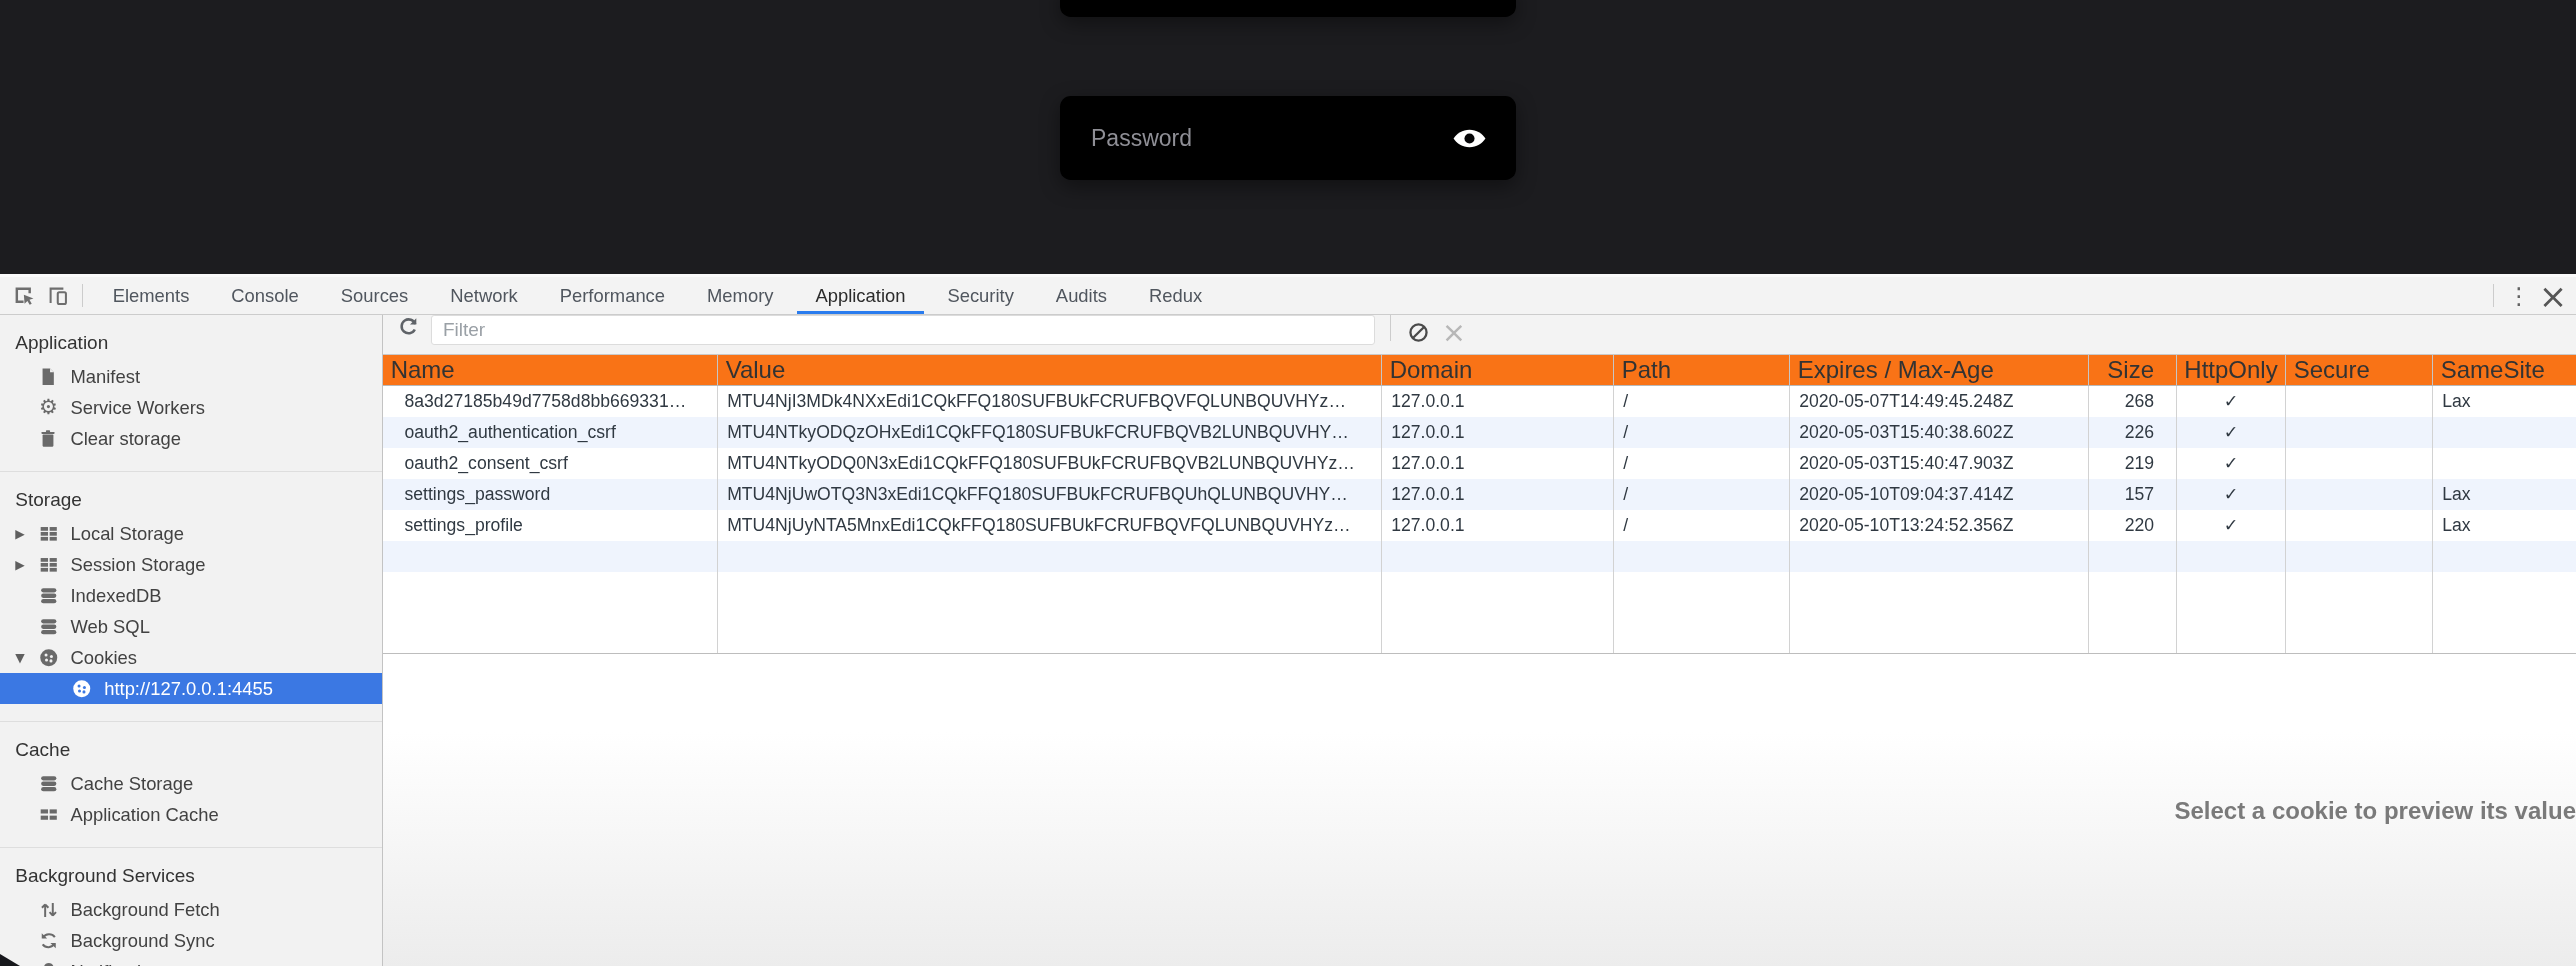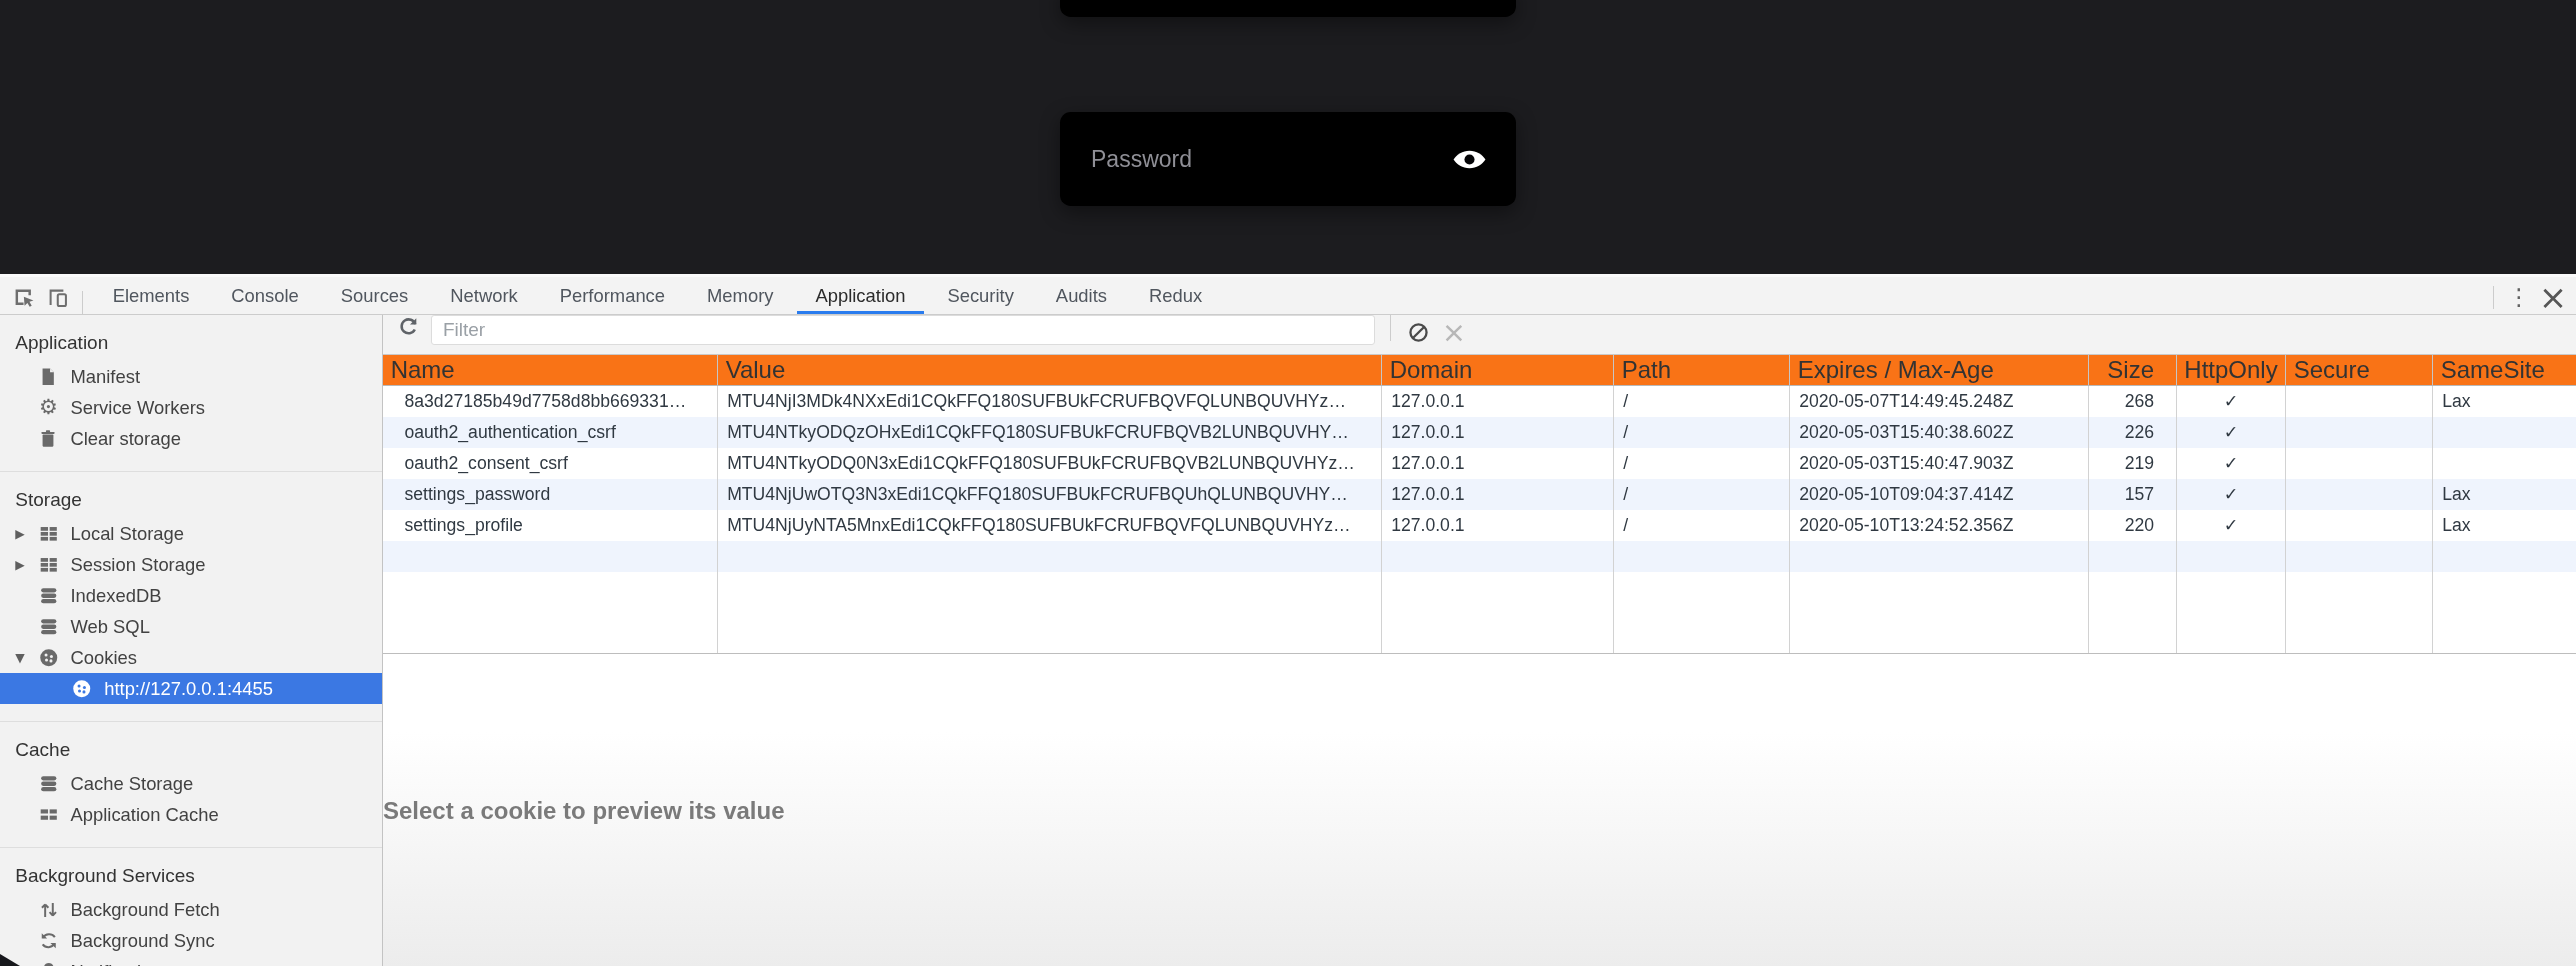--- a/index.html
+++ b/index.html
@@ -2,28 +2,28 @@
 <html style="font-size:12.3px"><head>
 <meta charset="utf-8">
 <style>
   html,body{margin:0;padding:0}
   body{width:2576px;height:966px;overflow:hidden;background:#fff;font-family:"Liberation Sans",sans-serif;position:relative}
 
   
   .page-top{height:274px;background:#1c1c1f;position:relative;overflow:hidden}
   .dark-input{position:absolute;left:1060px;width:456px;background:#000;border-radius:10.7px;box-shadow:0 6.1px 20px rgba(0,0,0,.4)}
   .top-cut{top:-14px;height:31px}
-  .password-box{top:112px;height:94px;display:flex;align-items:center;padding:0 29px;box-sizing:border-box}
+  .password-box{top:96px;height:84px;display:flex;align-items:center;padding:0 29px;box-sizing:border-box}
   .pw-input{flex:1;background:transparent;border:none;outline:none;color:#ddd;font-size:23px;font-family:inherit;min-width:0}
   .pw-input::placeholder{color:#8f8f96}
   .eye{width:35px;height:23px;display:flex;align-items:center;flex:none;cursor:pointer}
 
   
   .dt-divider{height:3.1px;background:#fafafa}
-  .tabbar{height:37px;background:#f3f3f3;border-bottom:0.8px solid #ccc;display:flex;align-items:flex-end}
+  .tabbar{height:37px;background:#f3f3f3;border-bottom:0.8px solid #ccc;display:flex;align-items:center}
   .icon-btn{display:flex;align-items:center;justify-content:center;width:34px;height:34px;color:#6e6e6e;cursor:pointer;flex:none}
   .icon-btn:first-child{margin-left:6.1px}
   .vsep{width:0.8px;height:23px;background:#ccc;margin:0 8.4px;flex:none}
   .tab{height:37px;display:flex;align-items:center;padding:0 21px;font-size:18.4px;color:#50565e;position:relative;cursor:pointer;flex:none}
   .tab.active{color:#2b2b2b}
   .tab.active::after{content:"";position:absolute;left:2.3px;right:2.3px;bottom:0;height:3.1px;background:#2a7cee}
   .tabbar-right{margin-left:auto;display:flex;align-items:center;margin-right:6.1px}
   .kebab{font-family:"DejaVu Sans",sans-serif;font-size:23px;color:#616161}
   .closex{font-family:"DejaVu Sans",sans-serif;font-size:34px;color:#565656}
 
@@ -57,21 +57,21 @@
   .grid-row.alt{background:#eff4fd}
   .gc{display:flex;align-items:center;padding:0 9.2px;border-right:0.8px solid #d2d2d2;box-sizing:border-box;white-space:nowrap;overflow:hidden;flex:none}
   .c-name{width:335px}.c-value{width:664px}.c-domain{width:232px}.c-path{width:176px}
   .c-exp{width:299px}.c-size{width:88px;justify-content:flex-end;padding-right:22px}
   .c-http{width:109px;justify-content:center}.c-secure{width:147px}
   .c-same{flex:1;border-right:none}
   .gc.c-name{padding-left:21.5px}
   .grid-filler{display:flex;height:82px;border-bottom:0.8px solid #bdbdbd;box-sizing:border-box;flex:none}
   .grid-filler .gc{height:100%}
 
-  .preview{flex:1;background:linear-gradient(180deg,#ffffff 25%,#ececec 100%);display:flex;align-items:center;justify-content:flex-start}
+  .preview{flex:1;background:linear-gradient(180deg,#ffffff 25%,#ececec 100%);display:flex;align-items:center;justify-content:flex-end}
   .preview-msg{font-size:24px;font-weight:bold;color:#7a7a7a}
 
   .corner-artifact{position:absolute;left:0;bottom:0;width:20px;height:14px;background:#17181c;clip-path:polygon(0 15%,100% 100%,0 100%)}
   svg{display:block}
 </style>
 </head>
 <body>
 
 <div class="page-top">
   <div class="dark-input top-cut"></div>

